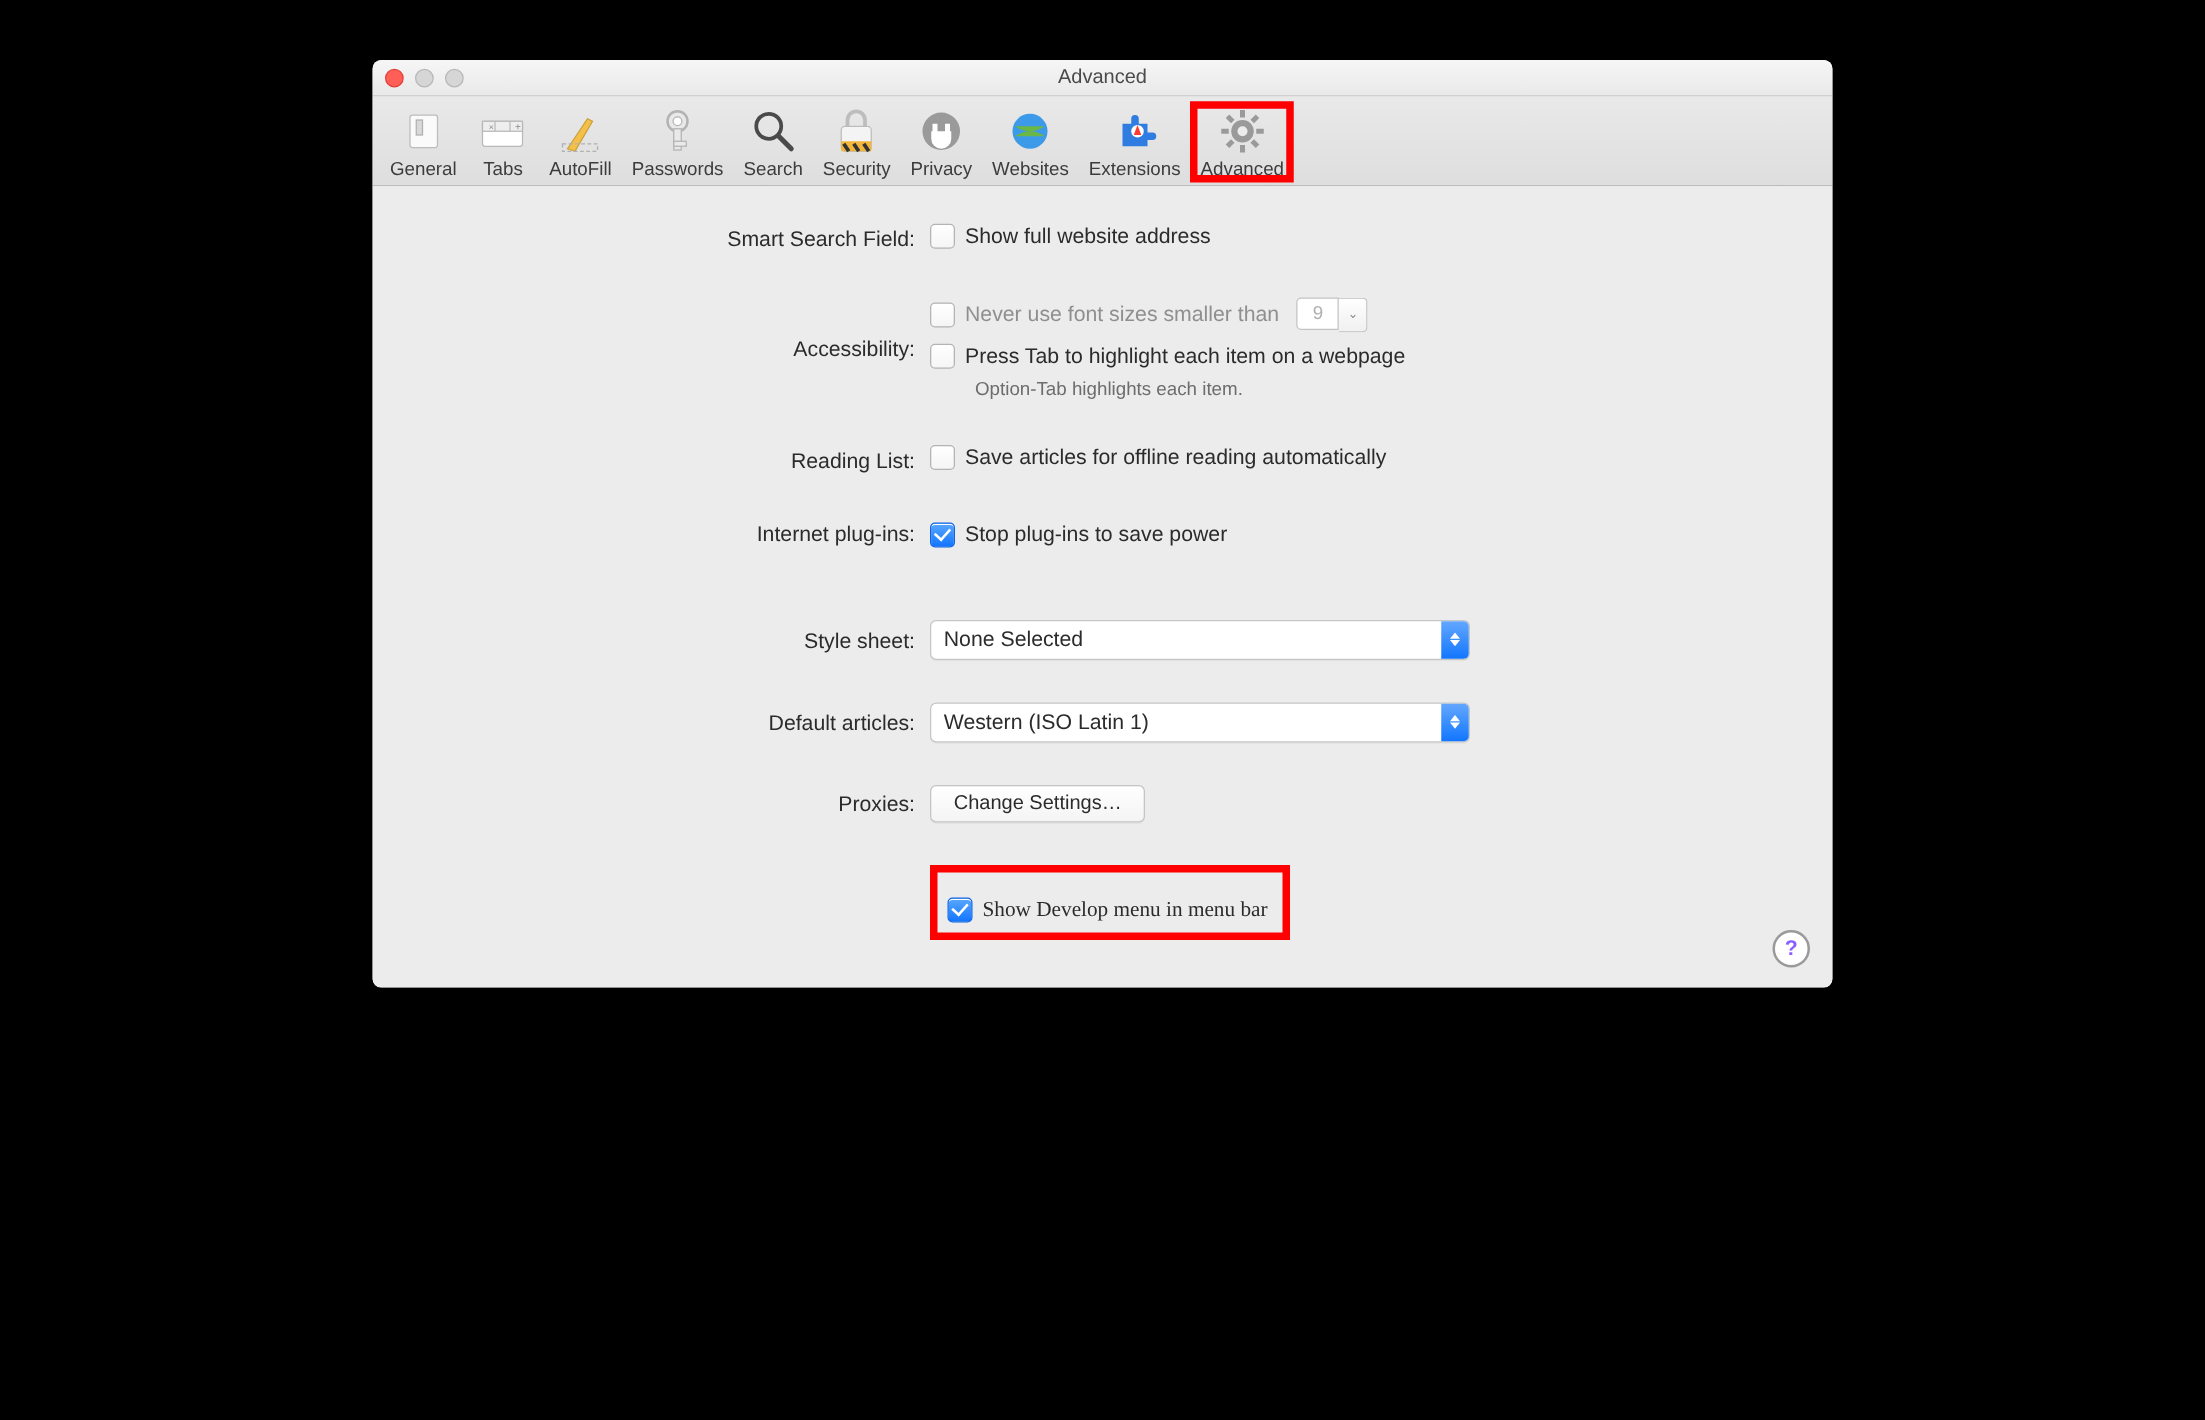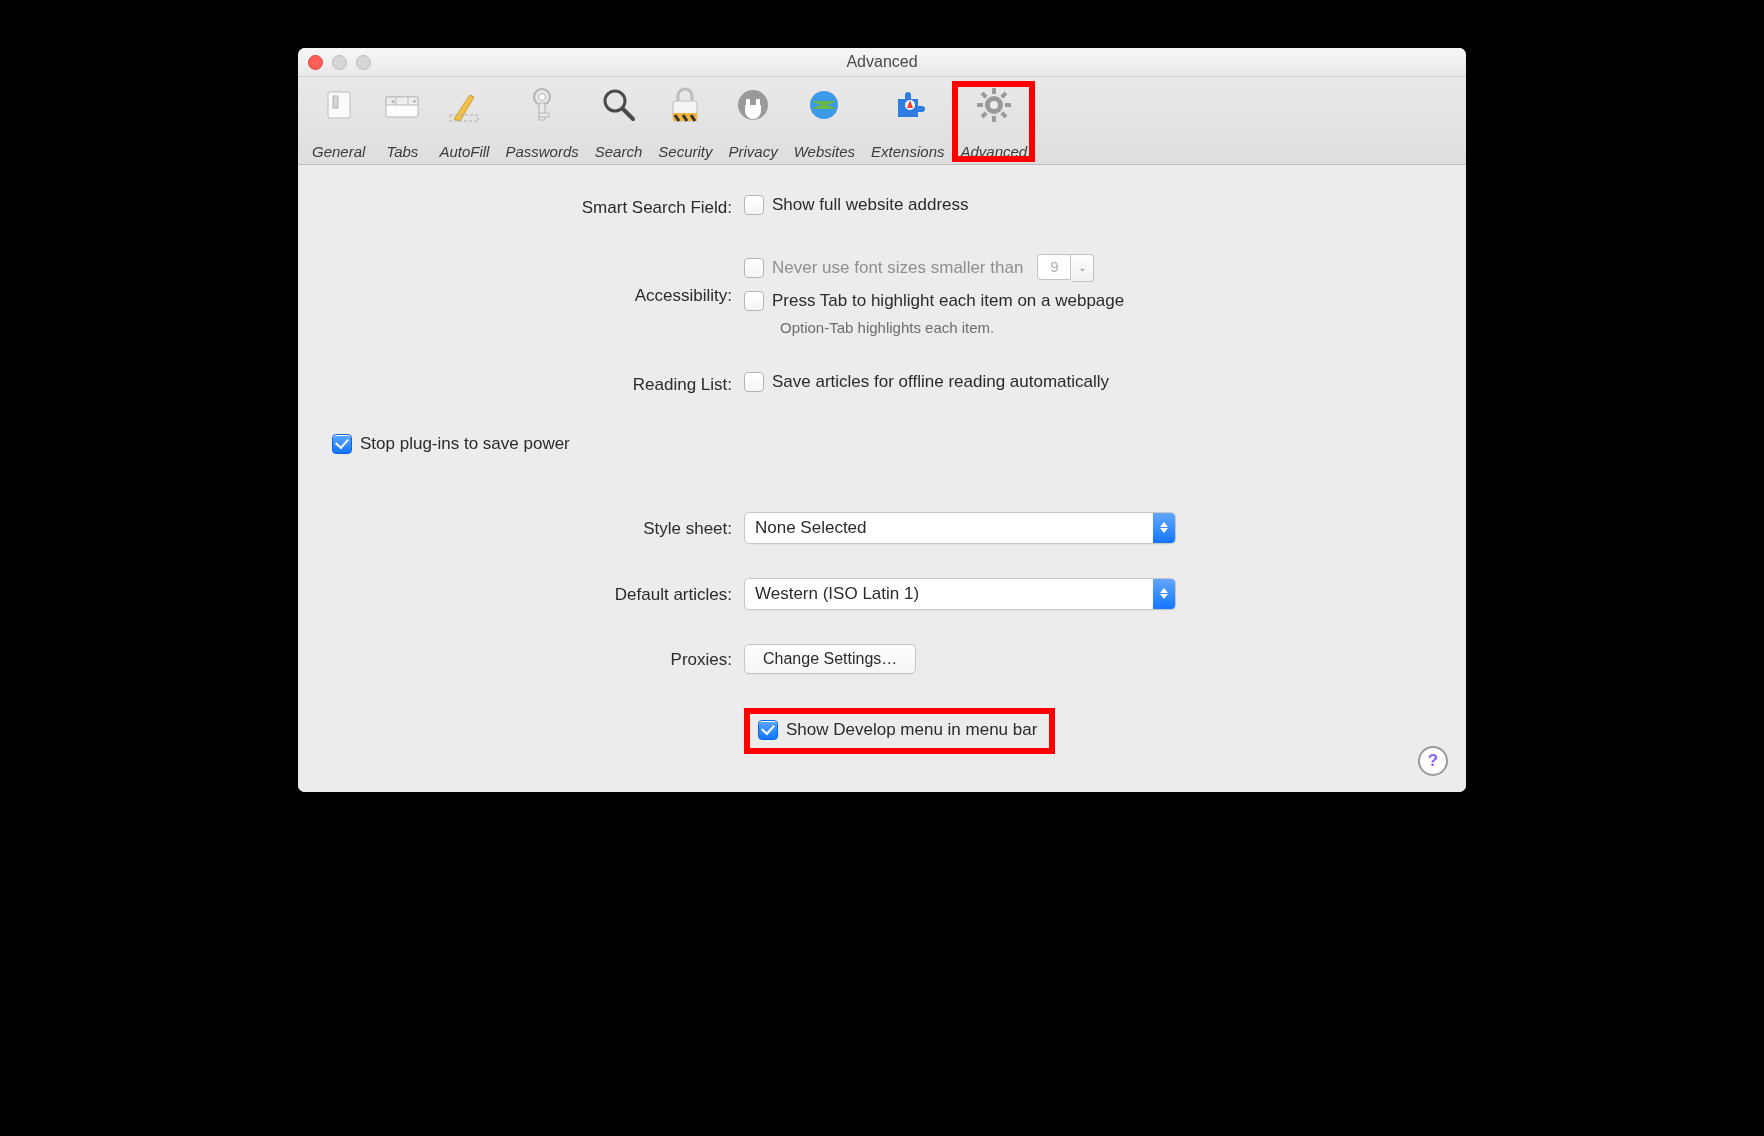--- a/index.html
+++ b/index.html
@@ -49,21 +49,21 @@
     display:flex;flex-direction:column;align-items:center;
     padding:3px 8px 2px 8px;
     border-radius:5px;
     font-size:15px;color:#3c3c3c;
     cursor:default;
     position:relative;
   }
   .tb-icon{
     width:42px;height:42px;display:flex;align-items:center;justify-content:center;
   }
-  .tb-label{margin-top:17px;font-style:italic;}
+  .tb-label{margin-top:1px;}
   .highlight-red{
     position:absolute;inset:0;
     border:6px solid #ff0000;
     pointer-events:none;
   }
   
   .pane{
     background:#ececec;
     padding:28px 34px 30px 34px;
     position:relative;
@@ -136,22 +136,23 @@
   .select .arrows::after{border-top:5px solid #fff;}
   .pushbtn{
     display:inline-flex;align-items:center;justify-content:center;
     height:28px;padding:0 18px;
     background:linear-gradient(#ffffff,#f4f4f4);
     border:1px solid #c5c5c5;border-radius:5px;
     box-shadow:0 1px 0 rgba(0,0,0,.05);
     font-size:16px;color:#2b2b2b;
   }
   .devrow-box{
-    display:inline-flex;align-items:center;padding:4px 12px 6px 8px;
+    display:inline-flex;align-items:center;padding:18px 12px 6px 8px;
     border:6px solid #ff0000;
+    font-family:Liberation Serif, serif;
   }
   .help{
     position:absolute;right:18px;bottom:16px;
     width:26px;height:26px;border-radius:50%;
     border:2px solid #9a9a9a;color:#8a5fff;
     display:flex;align-items:center;justify-content:center;
     font-weight:600;background:#fff;
     font-size:17px;
   }
   .disabled-text{color:#8f8f8f;}
@@ -344,20 +345,21 @@
         <label class="cbx">
           <span class="box"></span>
           <span>Save articles for offline reading automatically</span>
         </label>
       </div>
     </div>
 
     <div class="gap-lg"></div>
 
     <div class="row">
+      <div class="lbl">Internet plug-ins:</div>
       <div class="ctrl">
         <label class="cbx">
           <span class="box checked"></span>
           <span>Stop plug-ins to save power</span>
         </label>
       </div>
     </div>
 
     <div style="height:48px"></div>
 

